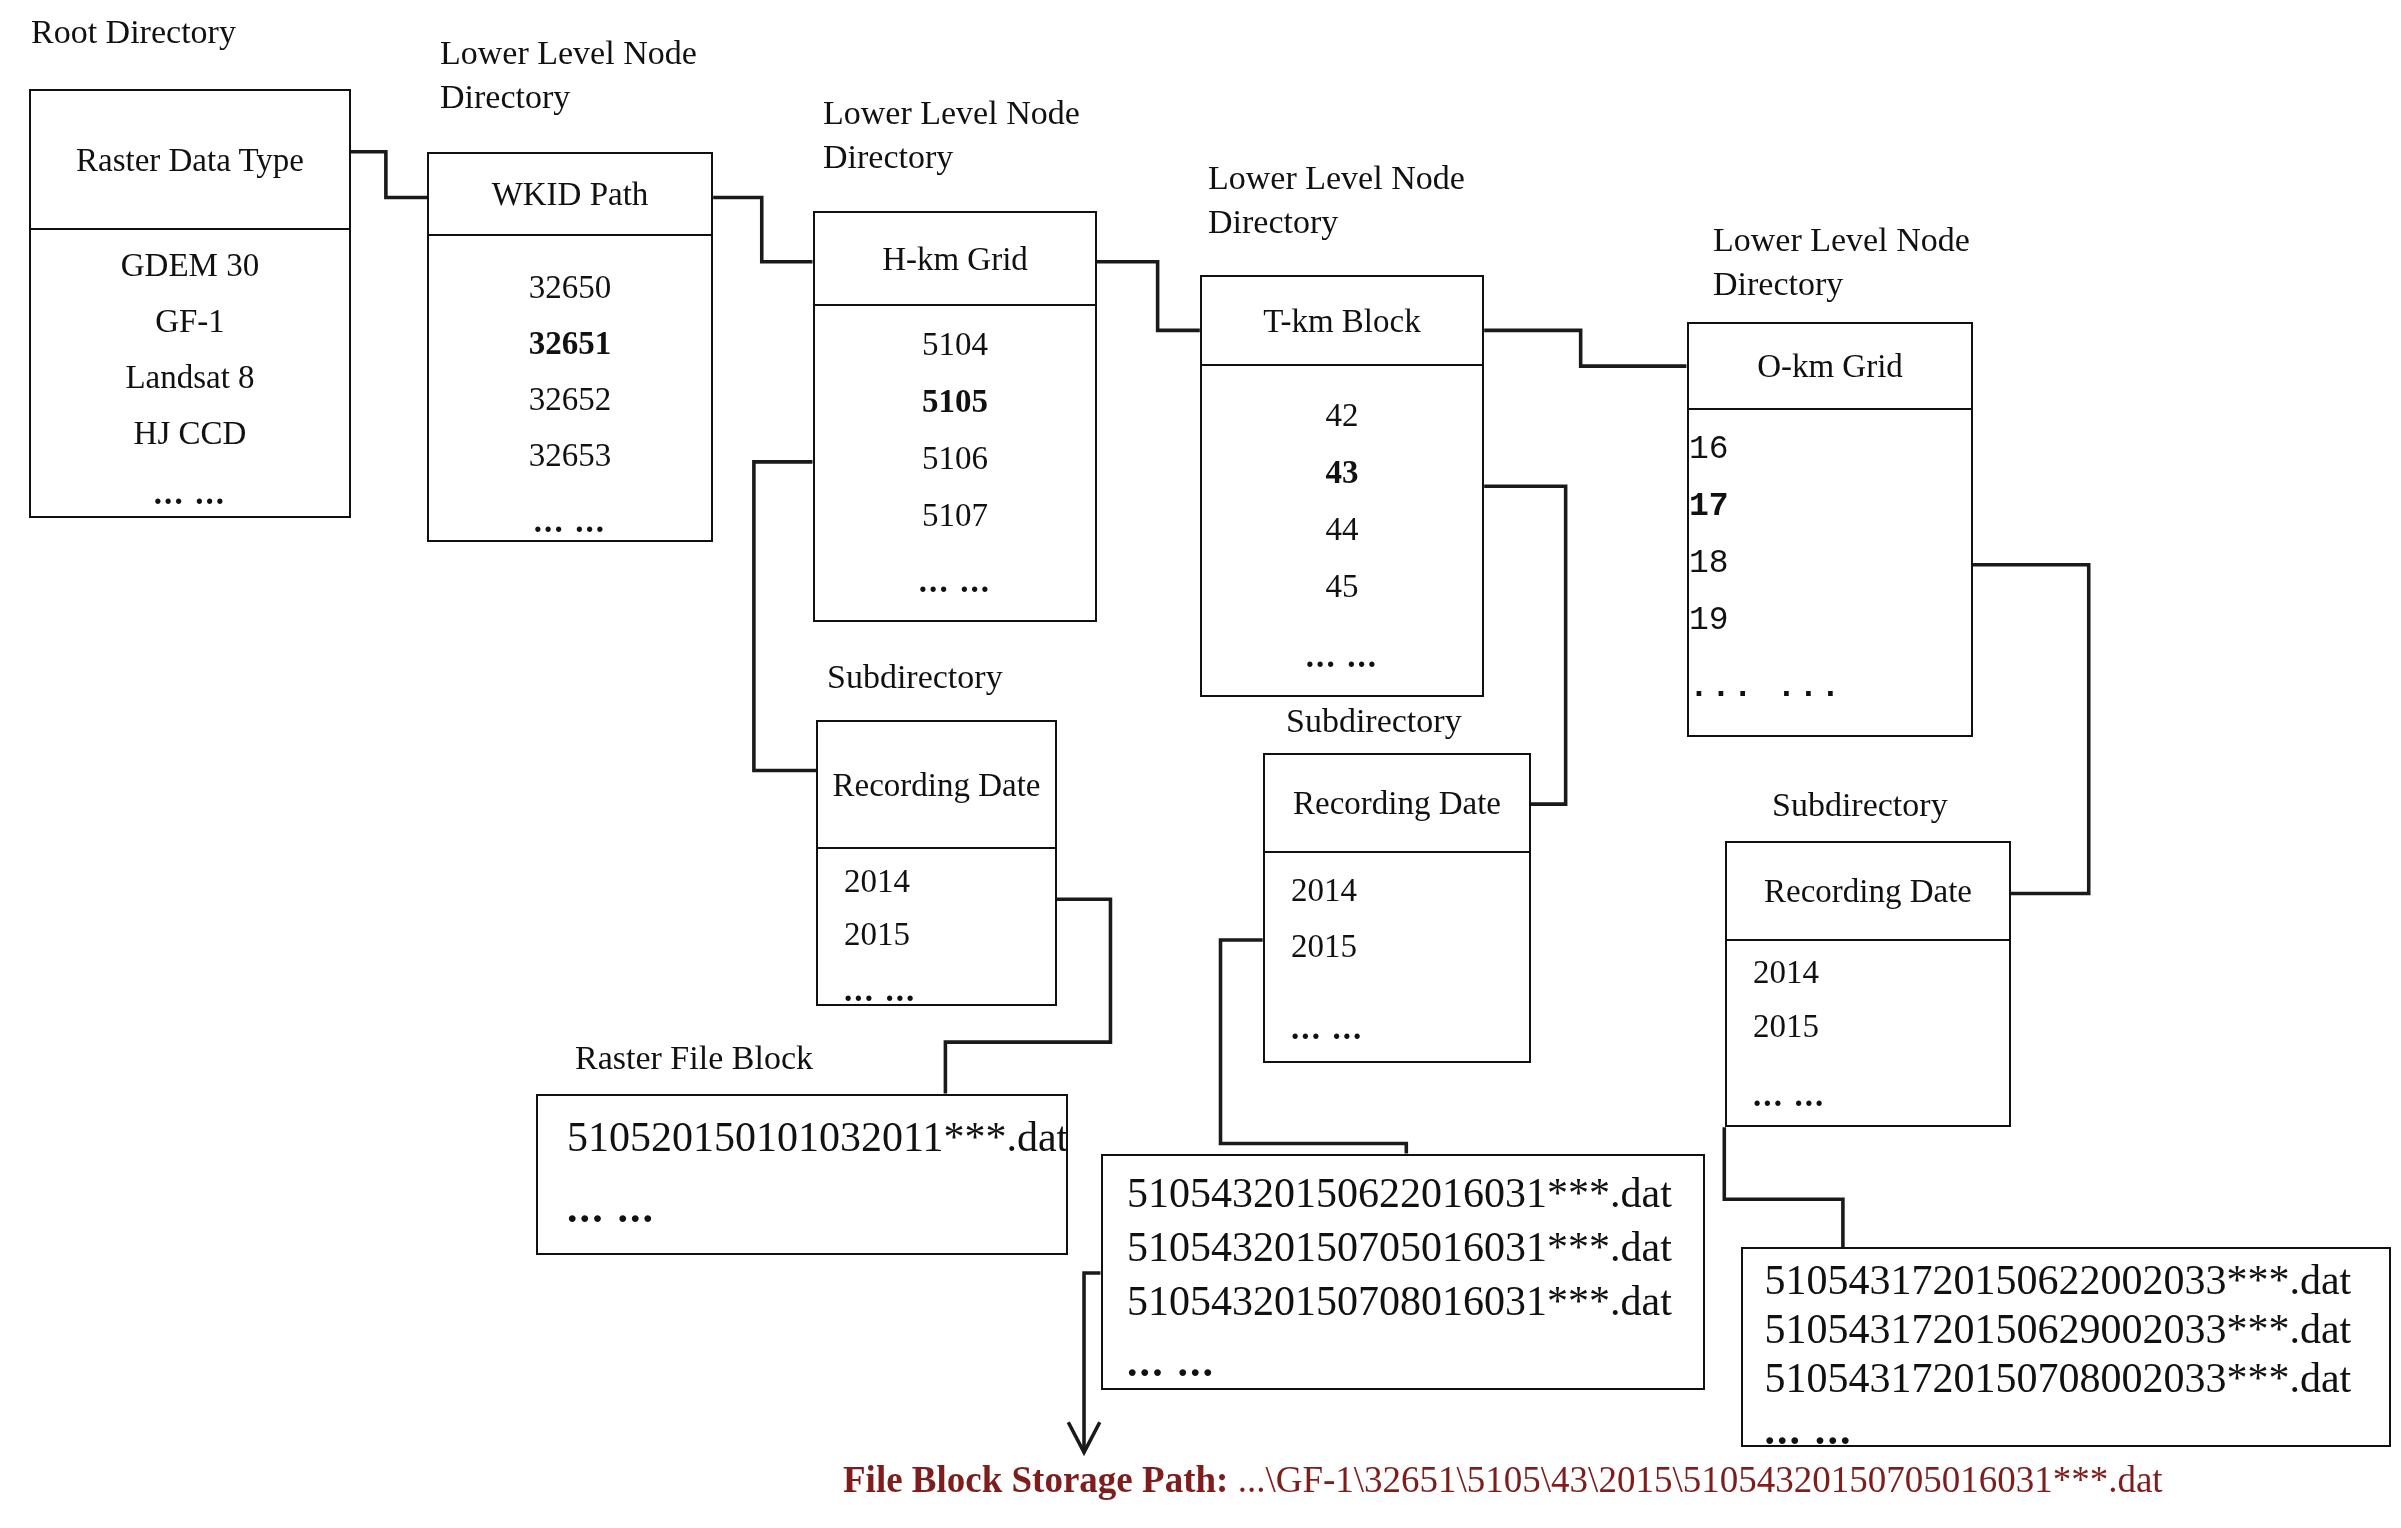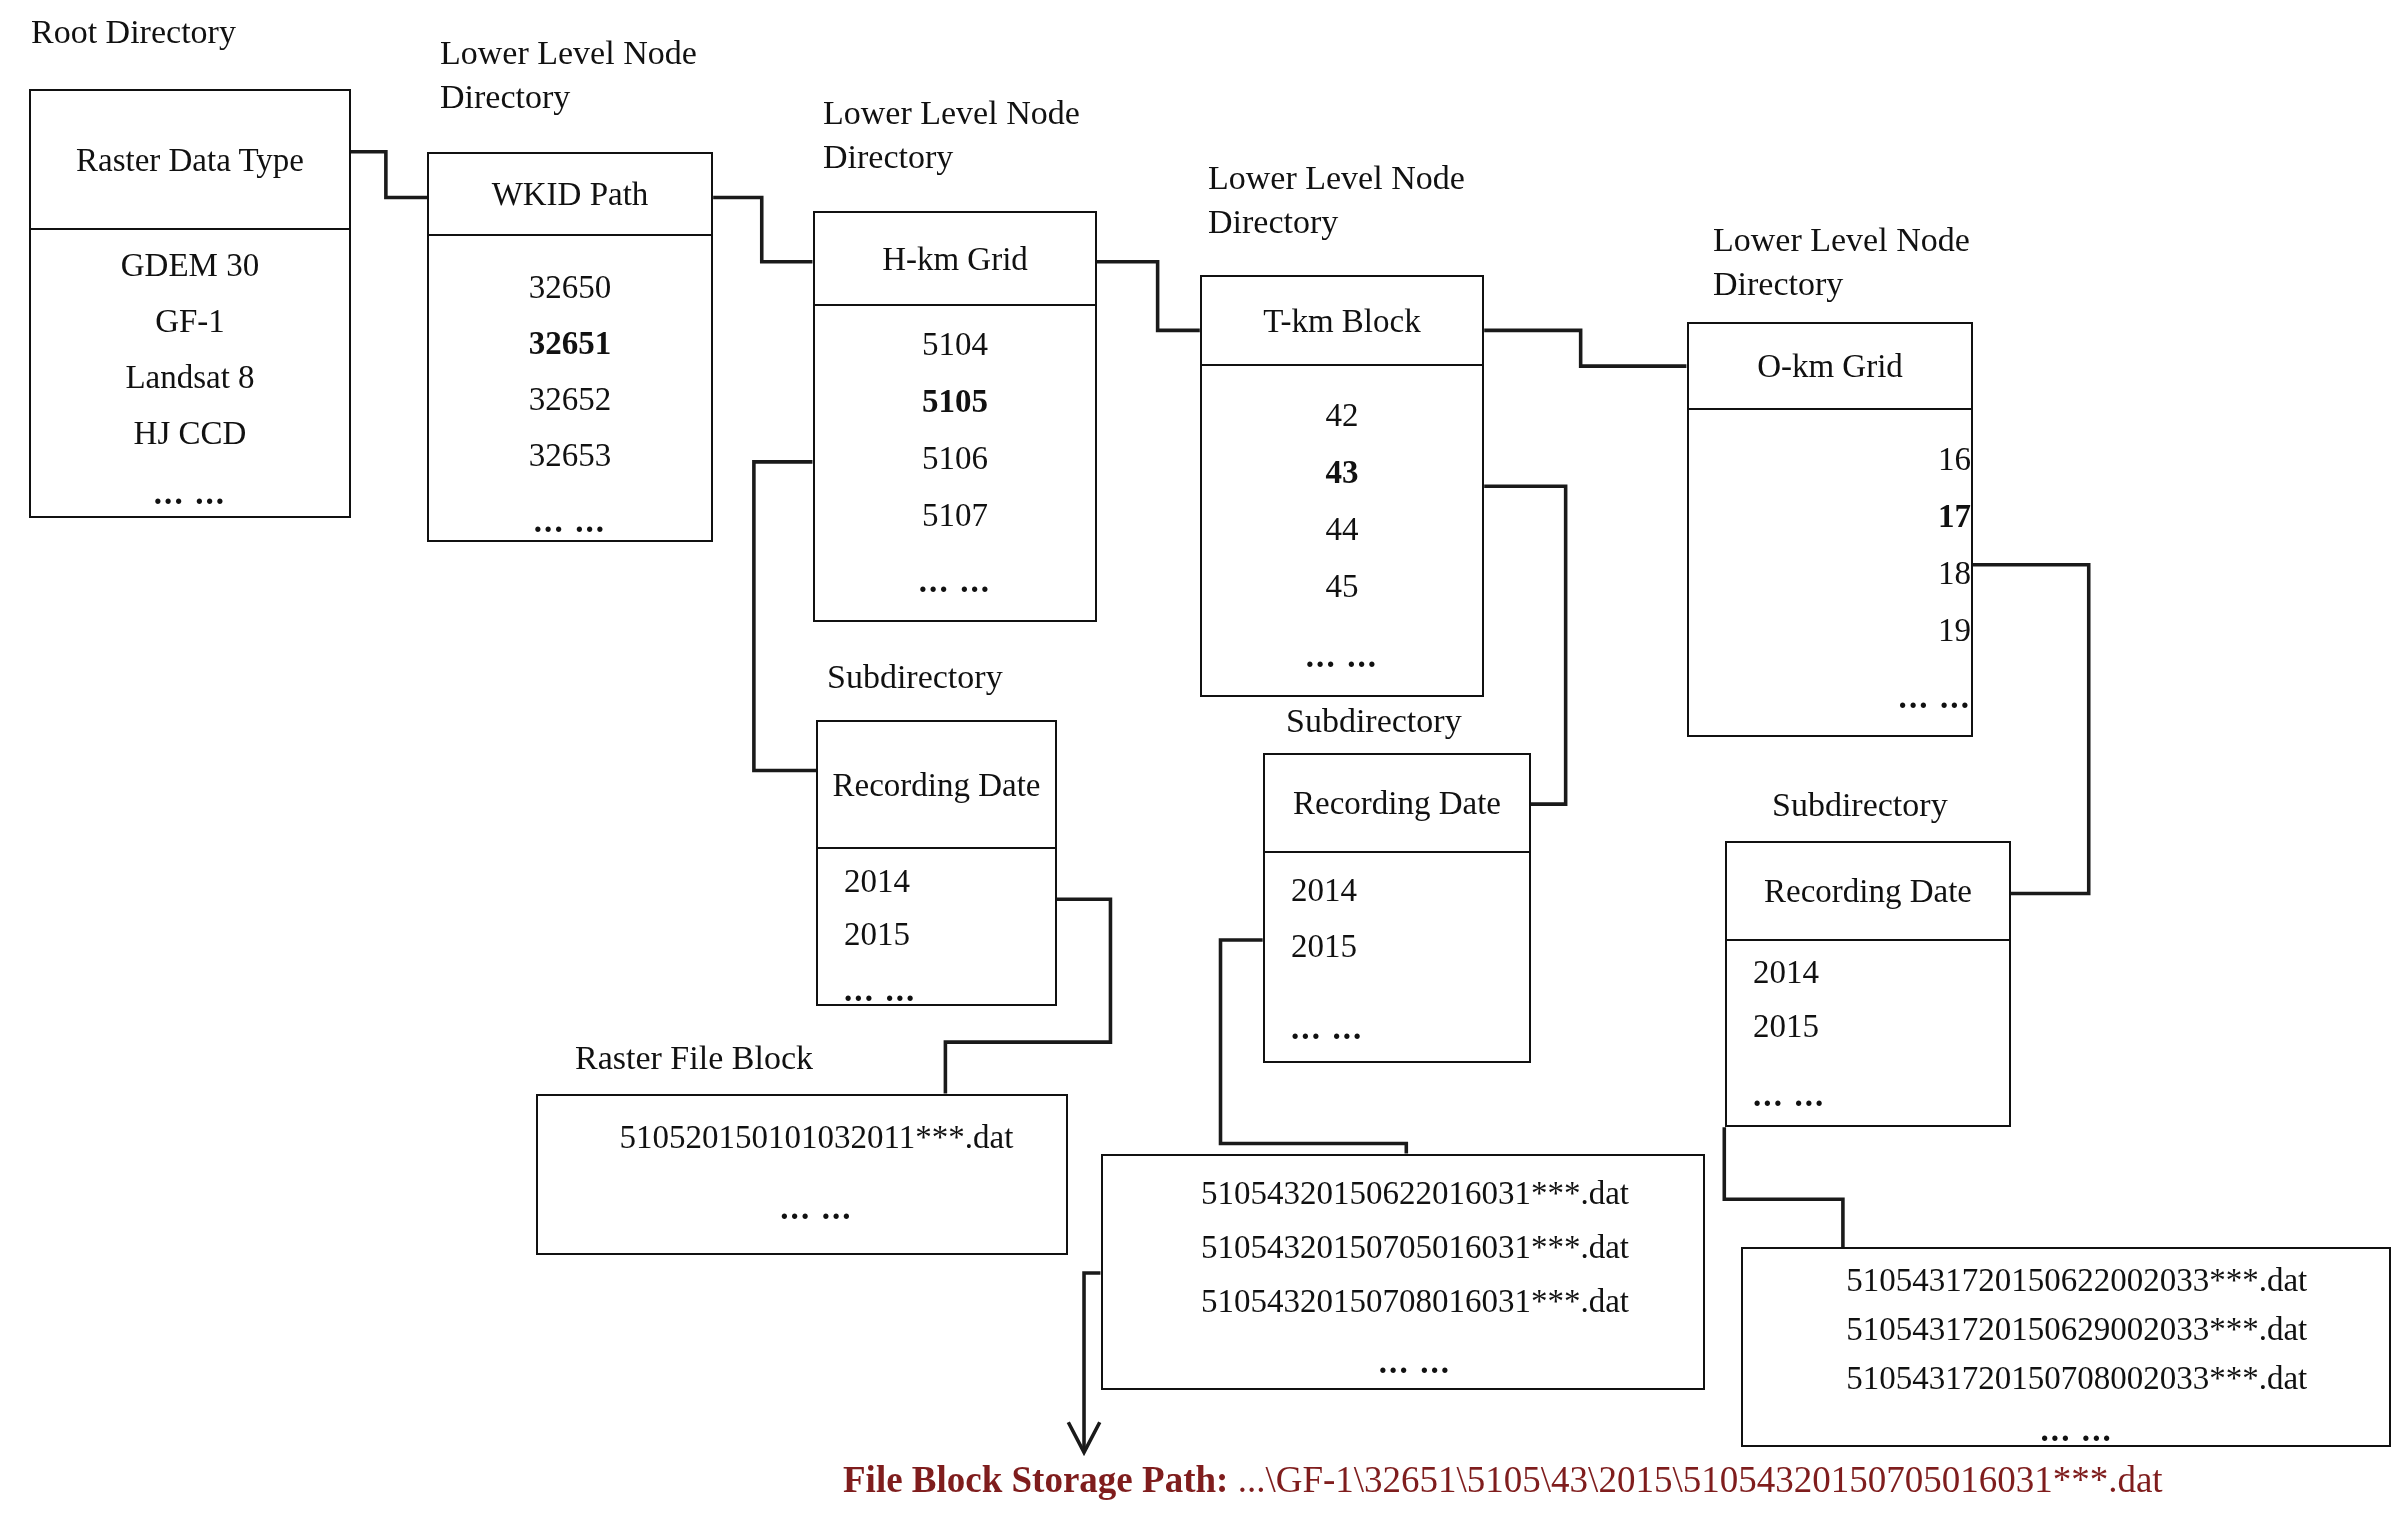--- a/index.html
+++ b/index.html
@@ -16,21 +16,21 @@
     display:flex;align-items:center;justify-content:center;text-align:center;
     border-bottom:2.9px solid #111111;font-size:33px;line-height:40px;padding:0 7.1px;
   }
   .node .items{font-size:33px;}
   .items .item{white-space:nowrap;}
   .items .item.bold{font-weight:700;}
   .items .item.dots{font-weight:700;letter-spacing:2.1px;margin-top:var(--dm,0px);}
   .fileblock{
     position:absolute;box-sizing:border-box;border:2.9px solid #111111;background:#ffffff;
   }
-  .fileblock .items{font-size:33px;text-align:center;}
+  .fileblock .items{font-size:42px;text-align:left;}
   .path{
     position:absolute;font-size:37px;white-space:nowrap;
   }
   .path .p1{font-weight:700;}
 </style>
 </head>
 <body>
 
 <div id="canvas">
 
@@ -100,21 +100,21 @@
         <div class="item">42</div>
         <div class="item bold">43</div>
         <div class="item">44</div>
         <div class="item">45</div>
         <div class="item dots">... ...</div>
       </div>
   </div>
 
   <div class="node" style="left:1687px;top:322px;width:286px;height:415px;">
     <div class="hdr" style="height:84px;">O-km Grid</div>
-    <div class="items" style="text-align:right;line-height:57px;padding-top:21px;--dm:10px;">
+    <div class="items" style="text-align:left;line-height:57px;padding-top:11px;font-family:Liberation Mono, monospace;--dm:10px;">
         <div class="item">16</div>
         <div class="item bold">17</div>
         <div class="item">18</div>
         <div class="item">19</div>
         <div class="item dots">... ...</div>
       </div>
   </div>
 
   <div class="node" style="left:816px;top:720px;width:241px;height:286px;">
     <div class="hdr" style="height:125px;">Recording Date</div>

